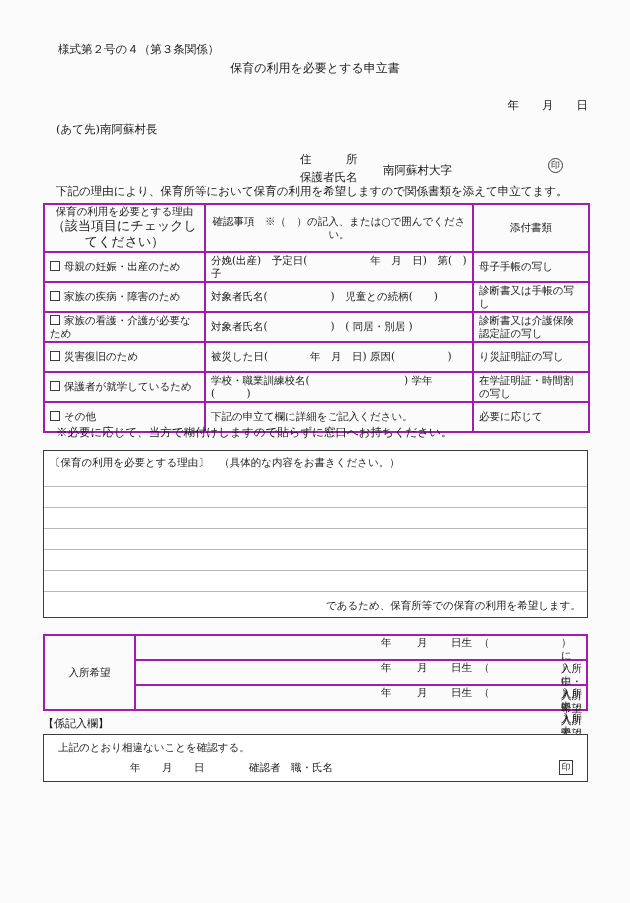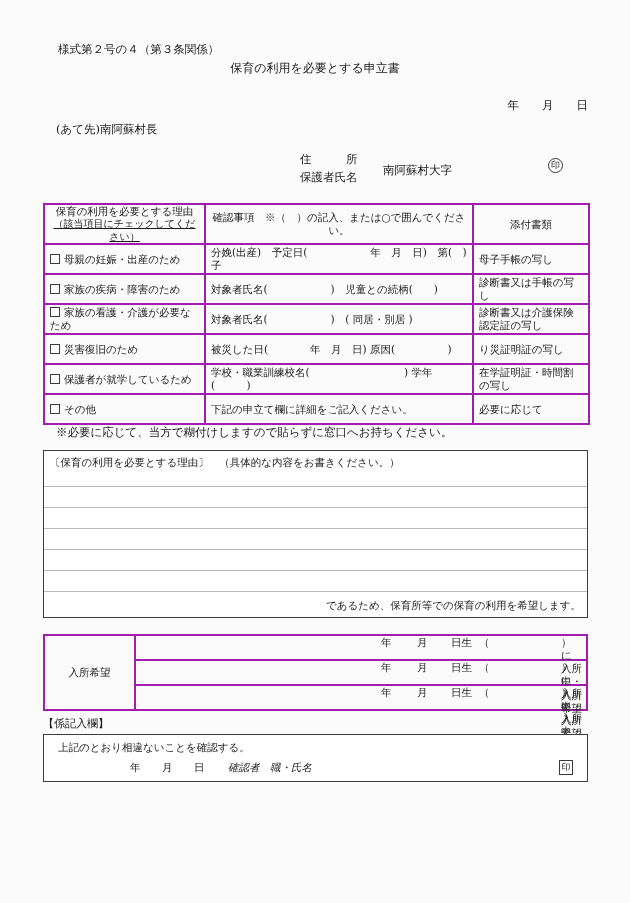--- a/index.html
+++ b/index.html
@@ -68,21 +68,21 @@
   }
   #reasons-table {
     left: 43px;
     top: 203px;
     width: 545px;
   }
   #reasons-table th { text-align: center; }
   #reasons-table .col-reason { width: 161px; }
   #reasons-table .col-check  { width: 268px; }
   #reasons-table .col-doc    { width: 116px; }
-  #reasons-table .hdr-sub { font-size: 10px; text-decoration: underline; }
+  #reasons-table .hdr-sub { font-size: 13px; }
   #reasons-table td.reason-cell { height: 28px; }
   #reasons-table .chk {
     display: inline-block;
     width: 8px;
     height: 8px;
     border: 1px solid #3c3c3c;
     margin-right: 4px;
     vertical-align: -1px;
     background: #fff;
   }
@@ -137,21 +137,21 @@
     height: 48px;
     border: 1px solid #3c3c3c;
     background: #fff;
     box-sizing: border-box;
   }
   #clerk-box .l1 { position: absolute; left: 14px; top: 6px;  font-size: 10.5px; }
   #clerk-box .l2 { position: absolute; left: 0;    top: 26px; width: 545px; height: 16px; font-size: 10.5px; }
   #clerk-box .l2 .d1 { position: absolute; left: 86px; }
   #clerk-box .l2 .d2 { position: absolute; left: 118px; }
   #clerk-box .l2 .d3 { position: absolute; left: 150px; }
-  #clerk-box .l2 .who { position: absolute; left: 184px; font-style: italic; }
+  #clerk-box .l2 .who { position: absolute; left: 205px; }
   .seal-square {
     position: absolute;
     right: 14px;
     top: 25px;
     width: 12px;
     height: 13px;
     border: 1px solid #3a3a3a;
     font-size: 9px;
     line-height: 13px;
     text-align: center;
@@ -171,20 +171,21 @@
   <div class="t" id="address-row">
     <span class="lbl">住　　　所</span>
     <span class="val">南阿蘇村大字</span>
   </div>
 
   <div class="t" id="guardian-row">
     <span class="lbl">保護者氏名</span>
   </div>
   <div class="seal-circle">印</div>
 
+  <div class="t" id="intro-sentence">下記の理由により、保育所等において保育の利用を希望しますので関係書類を添えて申立てます。</div>
 
   <table class="tbl" id="reasons-table">
     <colgroup>
       <col class="col-reason">
         <col class="col-check">
         <col class="col-doc">
     </colgroup>
     <thead>
       <tr class="hdr-row">
         <th>

